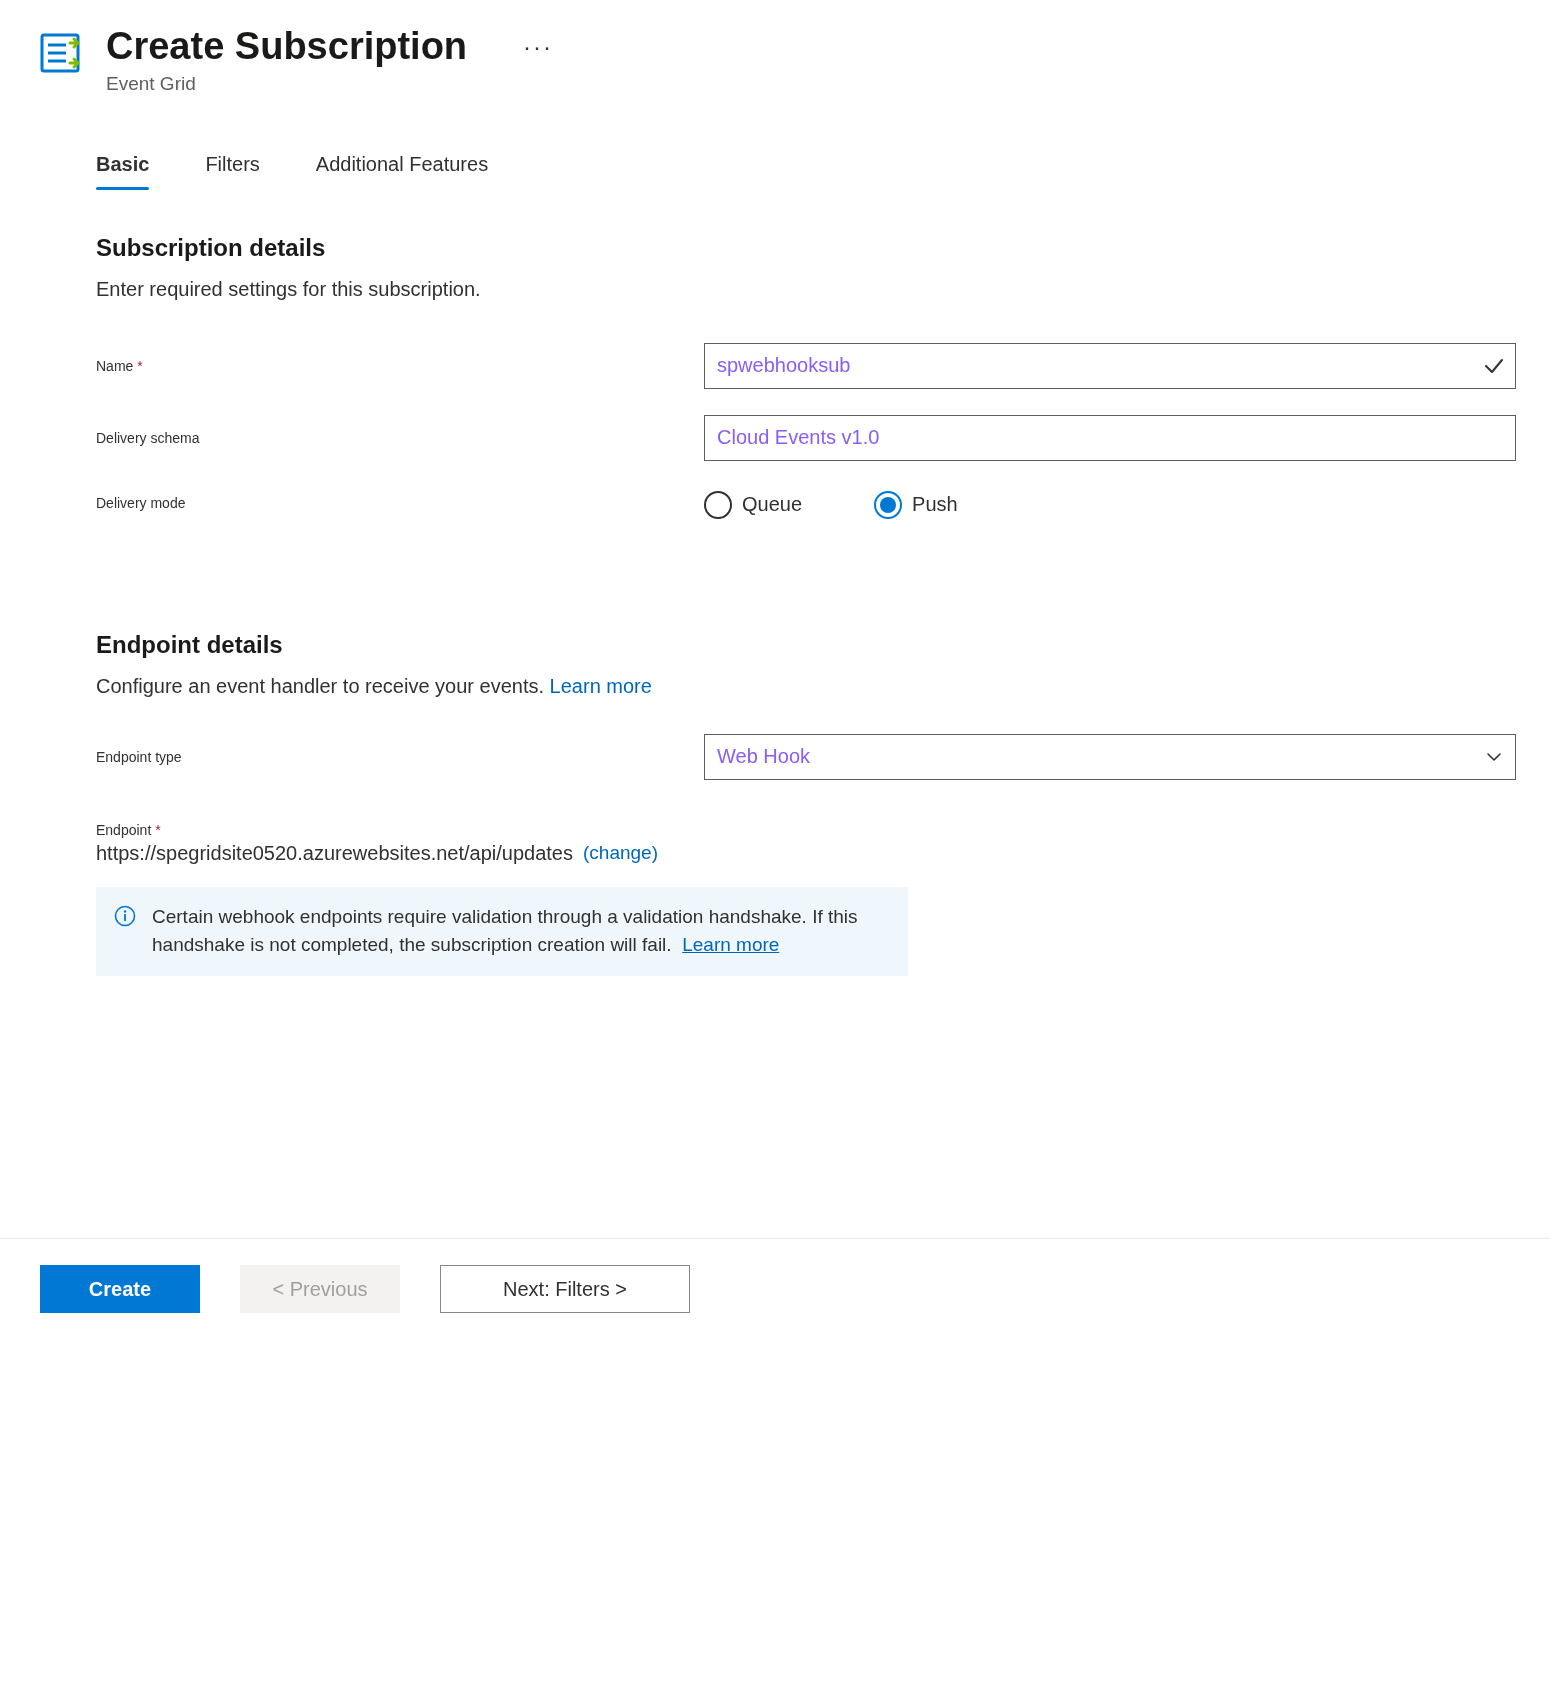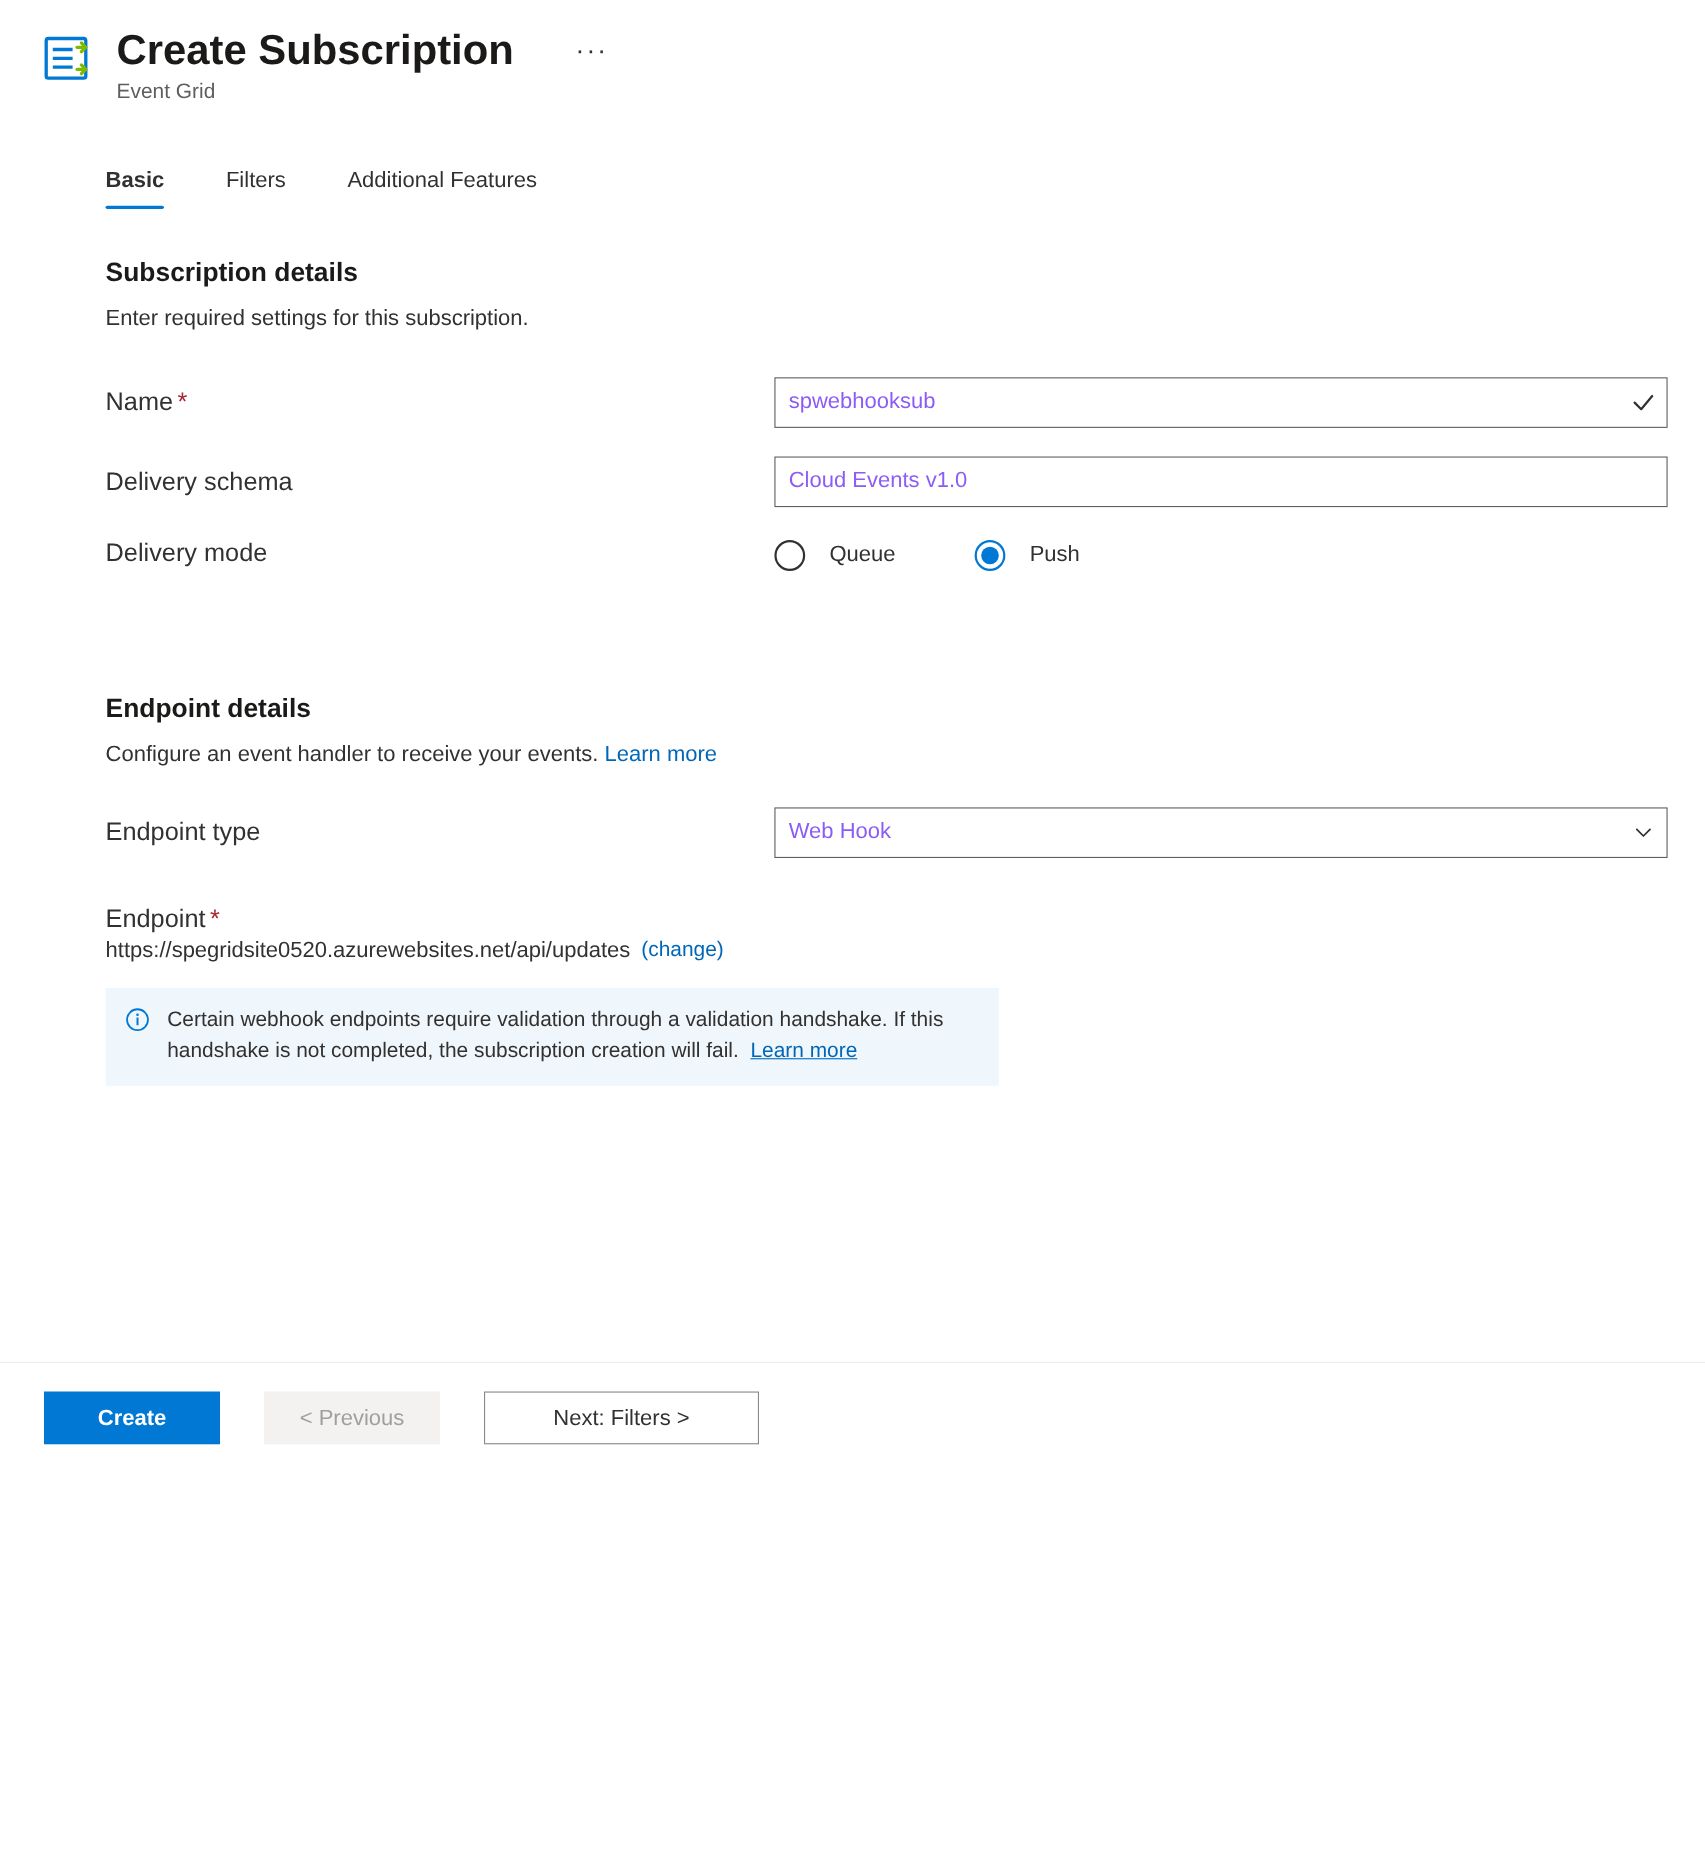--- a/index.html
+++ b/index.html
@@ -97,21 +97,21 @@
 
   
   .row {
     display: flex;
     align-items: center;
     margin-bottom: 26px;
   }
   .row .label {
     width: 608px;
     flex-shrink: 0;
-    font-size: 23px;
+    font-size: 14px;
     color: #323130;
   }
   .row .label .req {
     color: #a4262c;
     margin-left: 4px;
   }
   .row .field {
     flex: 0 0 812px;
   }
 
@@ -147,21 +147,21 @@
   
   .radio-group {
     display: flex;
     align-items: center;
     gap: 72px;
     padding-top: 4px;
   }
   .radio {
     display: flex;
     align-items: center;
-    gap: 22px;
+    gap: 10px;
     cursor: pointer;
   }
   .radio .bullet {
     width: 28px; height: 28px;
     border-radius: 50%;
     border: 2px solid #323130;
     display: inline-flex;
     align-items: center;
     justify-content: center;
     background: #fff;

